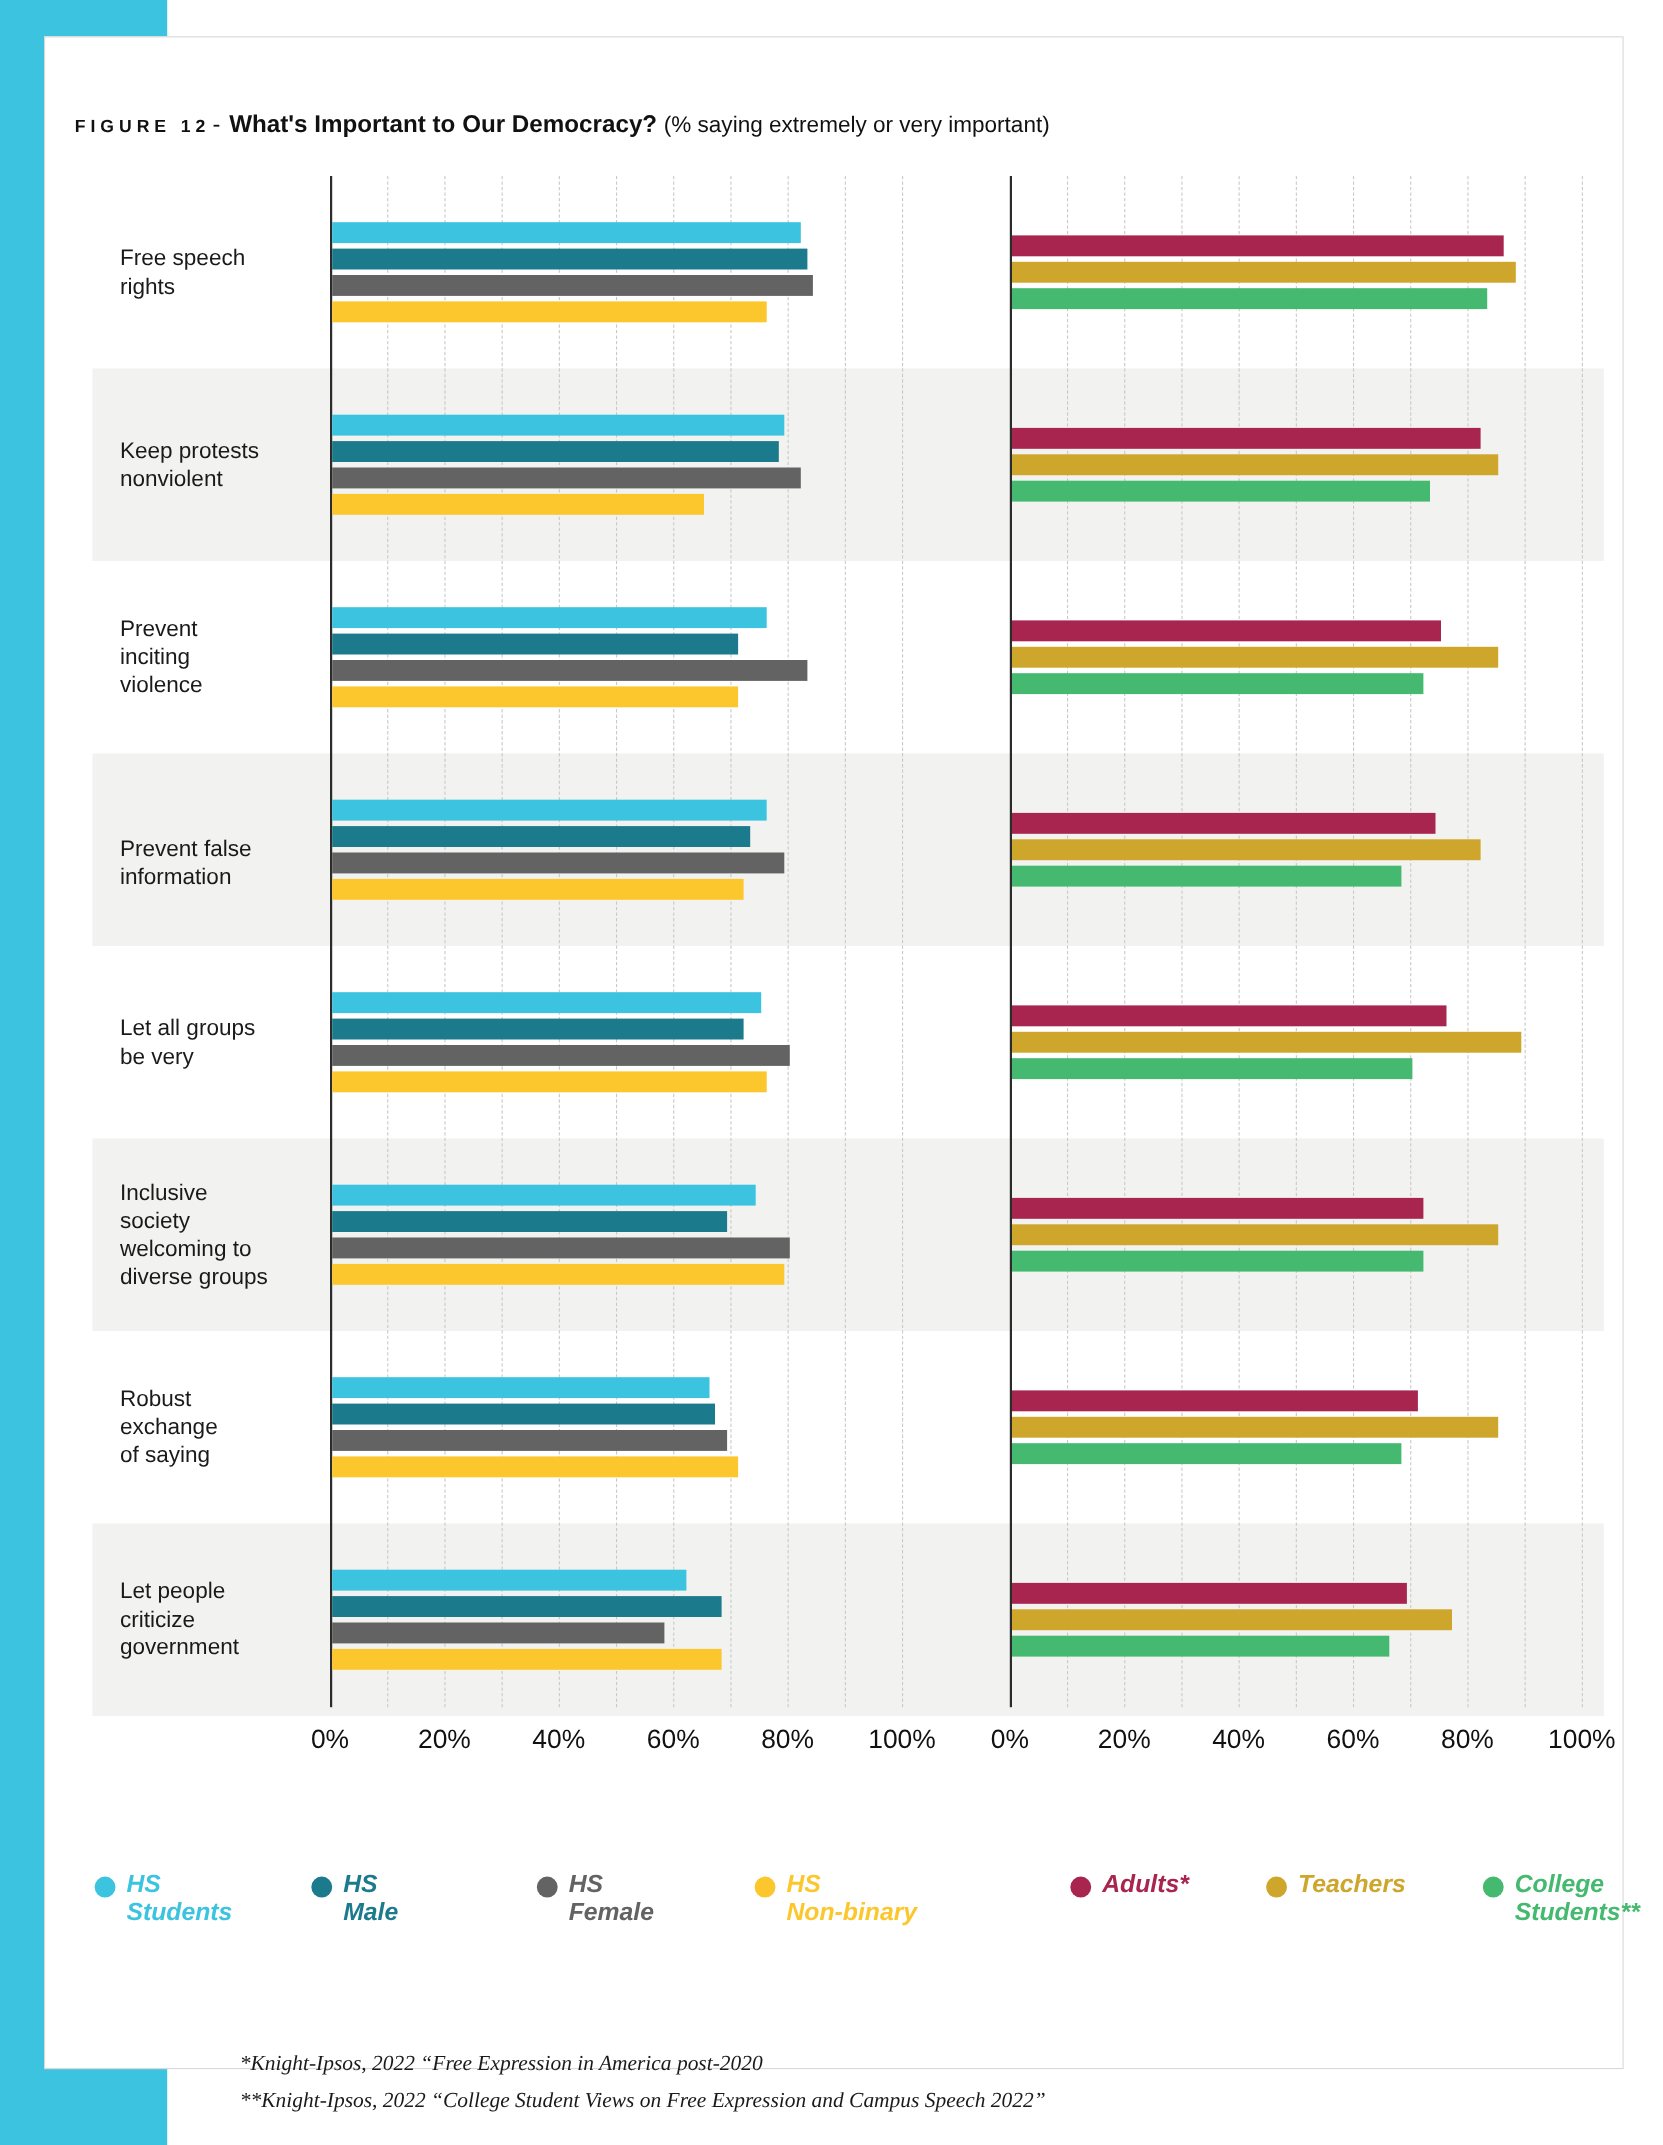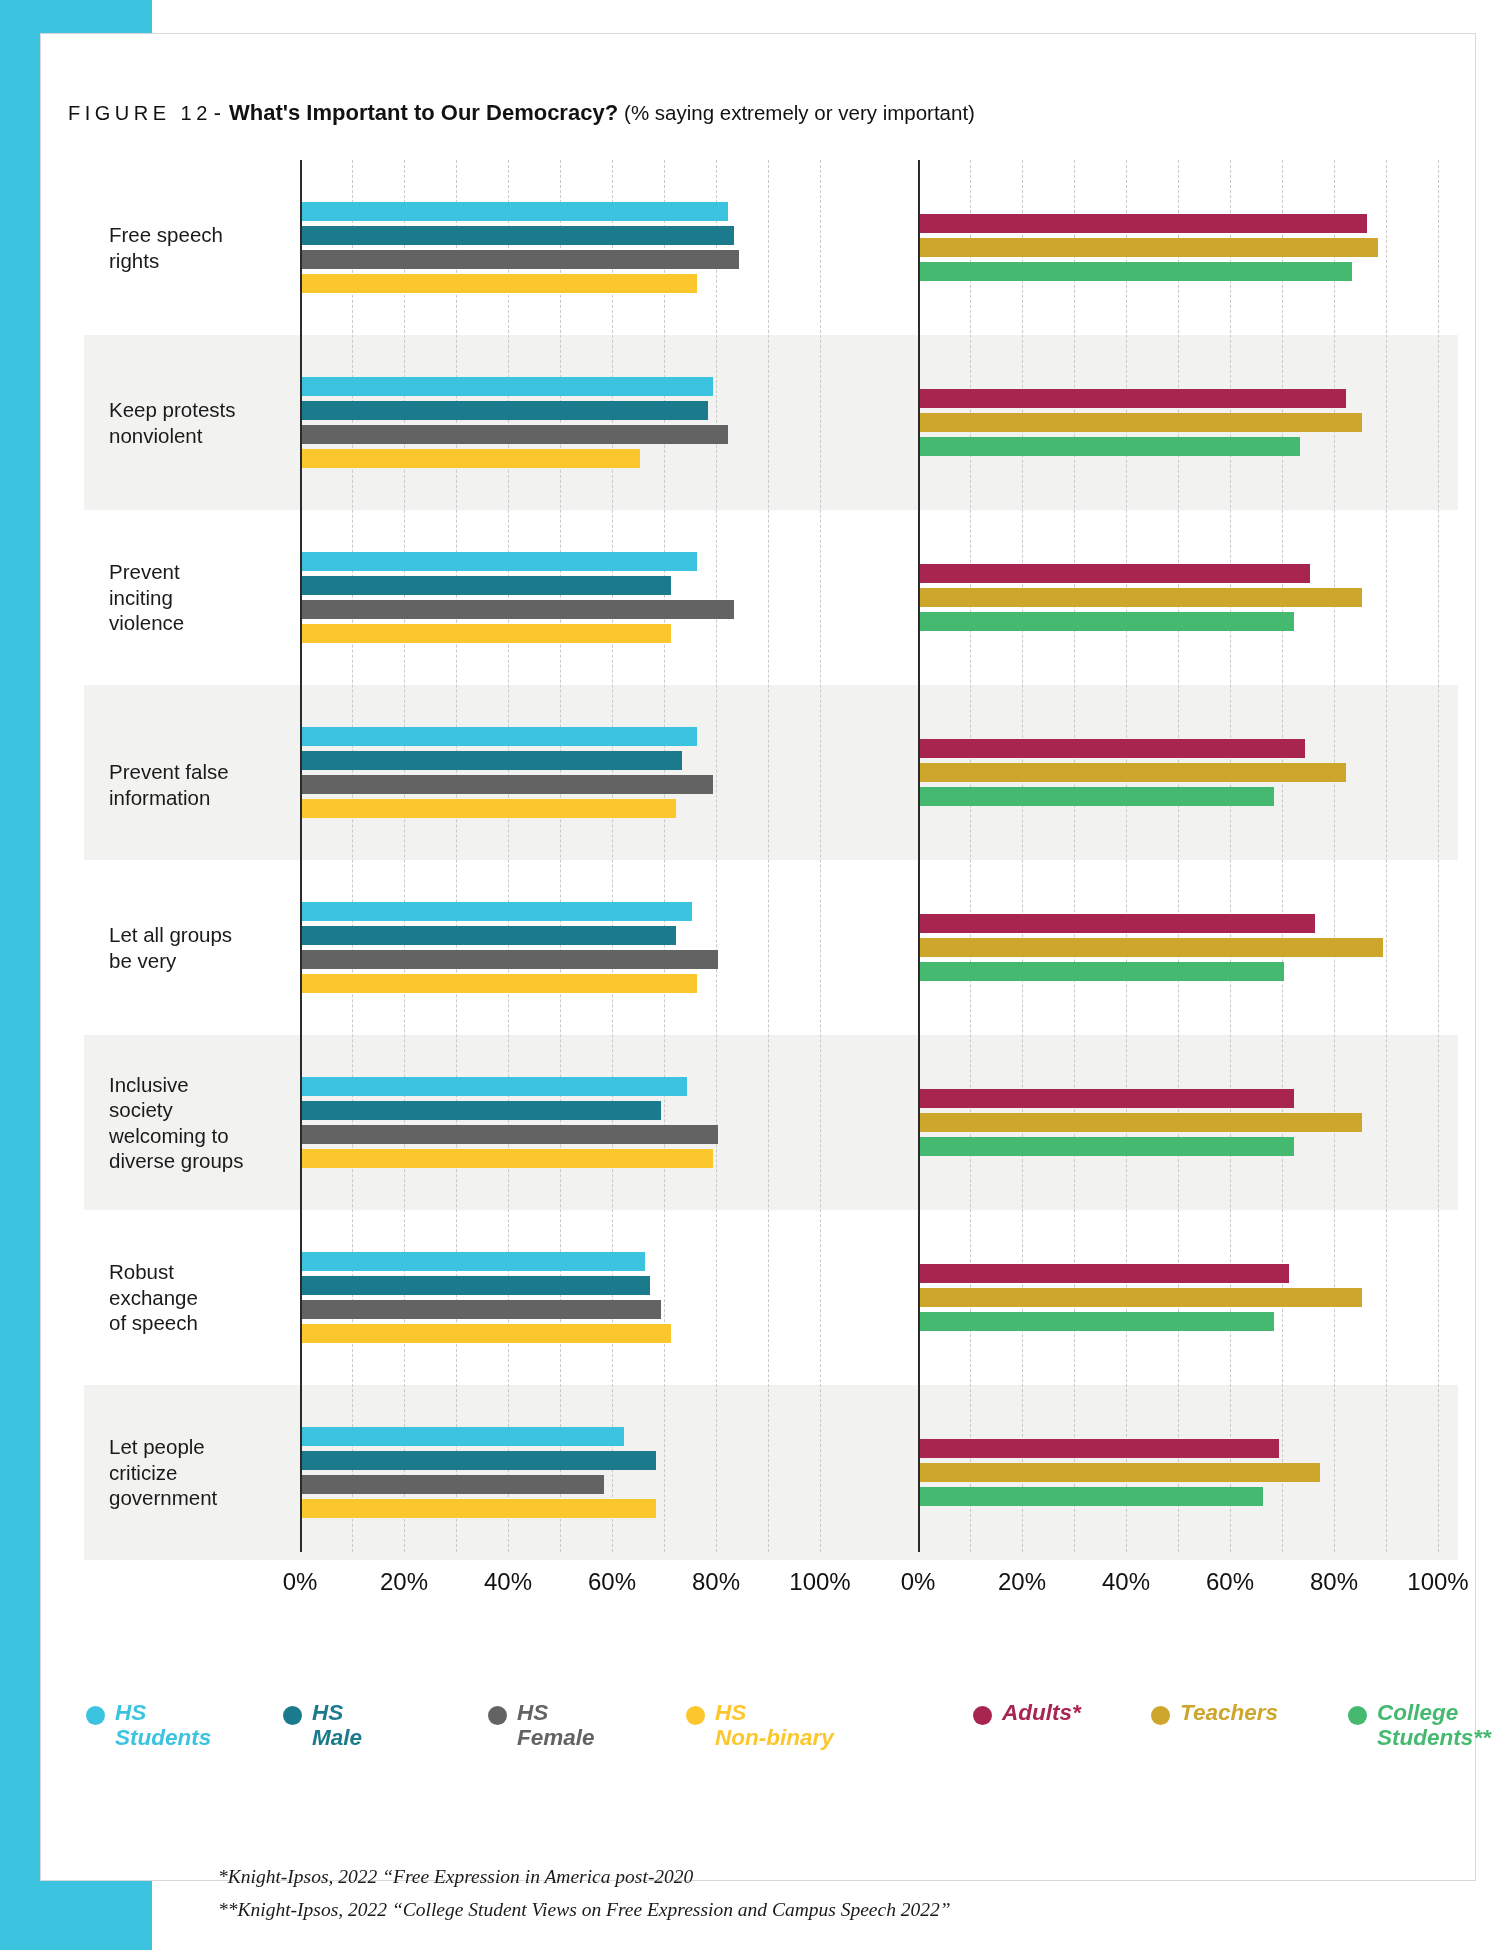--- a/index.html
+++ b/index.html
@@ -28,22 +28,22 @@
   #figure-title {
     position: absolute;
     left: 68px; top: 100px;
     font-size: 21.5px;
     color: #111111;
     white-space: nowrap;
     letter-spacing: 0;
   }
   #figure-title .fig-kicker {
     letter-spacing: 4.5px;
-    font-weight: 400;
-    font-size: 20px;
+    font-weight: 700;
+    font-size: 16px;
   }
   #figure-title .fig-dash { font-weight: 400; padding: 0 2px; }
   #figure-title .fig-main { font-weight: bold; font-size: 22px; }
   #figure-title .fig-sub  { font-weight: 400; font-size: 20.5px; }
 
   
   #plot-wrap {
     position: absolute;
     left: 68px; top: 160px;
     width: 1390px; height: 1430px;
@@ -168,21 +168,21 @@
       <div class="cat-label" style="top: 599px; white-space: pre-line;">Prevent false
 information</div>
       <div class="cat-label" style="top: 762px; white-space: pre-line;">Let all groups
 be very</div>
       <div class="cat-label" style="top: 911.5px; white-space: pre-line;">Inclusive
 society
 welcoming to
 diverse groups</div>
       <div class="cat-label" style="top: 1099.25px; white-space: pre-line;">Robust
 exchange
-of speech</div>
+of saying</div>
       <div class="cat-label" style="top: 1274.25px; white-space: pre-line;">Let people
 criticize
 government</div>
     </div>
   <div class="panel" id="panel-left">
       <div class="axis-line"></div>
       <div class="gridline" style="left: 104px;"></div>
       <div class="gridline" style="left: 156px;"></div>
       <div class="gridline" style="left: 208px;"></div>
       <div class="gridline" style="left: 260px;"></div>

